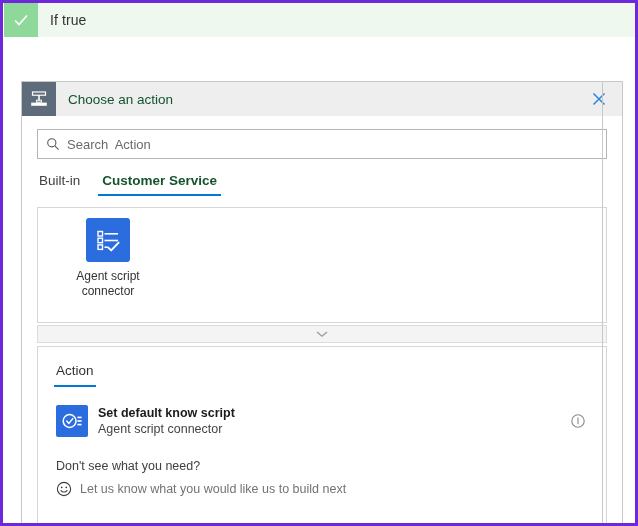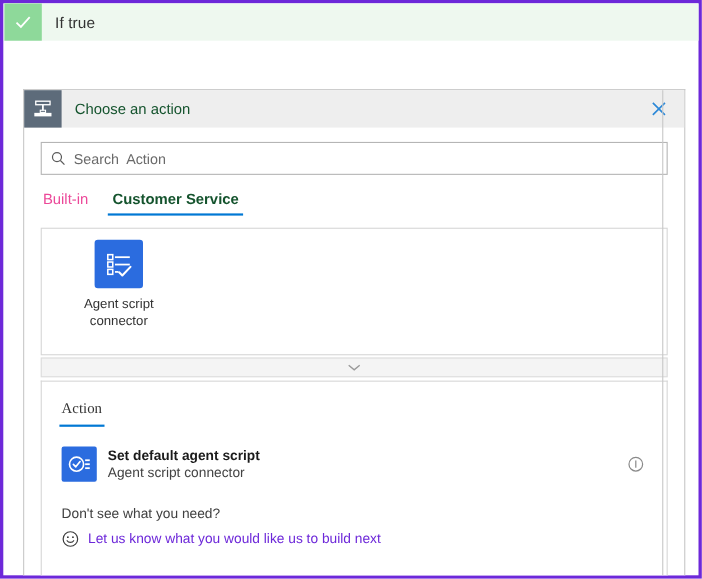--- a/index.html
+++ b/index.html
@@ -135,21 +135,21 @@
     margin: 14px 15px 0 15px;
     height: 28px;
     display: flex;
     align-items: flex-start;
     gap: 22px;
     padding-left: 2px;
   }
   .tab {
     position: relative;
     font-size: 13.5px;
-    color: #ec4899;
+    color: #404040;
     padding-bottom: 8px;
     cursor: pointer;
     white-space: nowrap;
   }
   .tab.active {
     color: #14532d;
     font-weight: bold;
   }
   .tab.active::after {
     content: "";
@@ -223,21 +223,20 @@
     margin: 16px 0 0 18px;
     display: flex;
     gap: 22px;
   }
   .results-tab {
     position: relative;
     font-size: 13.5px;
     color: #333333;
     padding-bottom: 9px;
     cursor: pointer;
-    font-family: Liberation Serif, serif;
   }
   .results-tab.active::after {
     content: "";
     position: absolute;
     left: -2px; right: -2px;
     bottom: 0;
     height: 2px;
     background: #0078d4;
   }
 
@@ -292,21 +291,21 @@
   .footer-link-row {
     margin-top: 6px;
     display: flex;
     align-items: center;
   }
   .smiley-icon { flex: none; display: flex; align-items: center; }
   .smiley-icon svg { display: block; }
   .footer-link {
     margin-left: 8px;
     font-size: 12.5px;
-    color: #6d28d9;
+    color: #737373;
     text-decoration: none;
     cursor: pointer;
   }
 
   
   .edge-line {
     position: absolute;
     top: 0;
     width: 1px;
     height: 100%;
@@ -396,21 +395,21 @@
         <div class="action-logo">
           <svg width="24" height="24" viewBox="0 0 24 24">
             <circle cx="9.6" cy="12" r="6.4" fill="none" stroke="#ffffff" stroke-width="1.5"></circle>
             <path d="M6.7 12.1 L8.9 14.4 L12.8 9.6" fill="none" stroke="#ffffff" stroke-width="1.5" stroke-linecap="round" stroke-linejoin="round"></path>
             <rect x="17.4" y="7.6" width="4.2" height="1.6" fill="#ffffff"></rect>
             <rect x="17.4" y="11.2" width="4.2" height="1.6" fill="#ffffff"></rect>
             <rect x="17.4" y="14.8" width="4.2" height="1.6" fill="#ffffff"></rect>
           </svg>
         </div>
         <div class="action-text">
-          <div class="action-title">Set default agent script</div>
+          <div class="action-title">Set default know script</div>
           <div class="action-sub">Agent script connector</div>
         </div>
         <div class="action-info">
           <svg width="16" height="16" viewBox="0 0 16 16">
             <circle cx="8" cy="8" r="6.2" fill="none" stroke="#8a8a8a" stroke-width="1.1"></circle>
             <rect x="7.45" y="4.6" width="1.1" height="6.6" fill="#8a8a8a"></rect>
           </svg>
         </div>
       </div>
 

